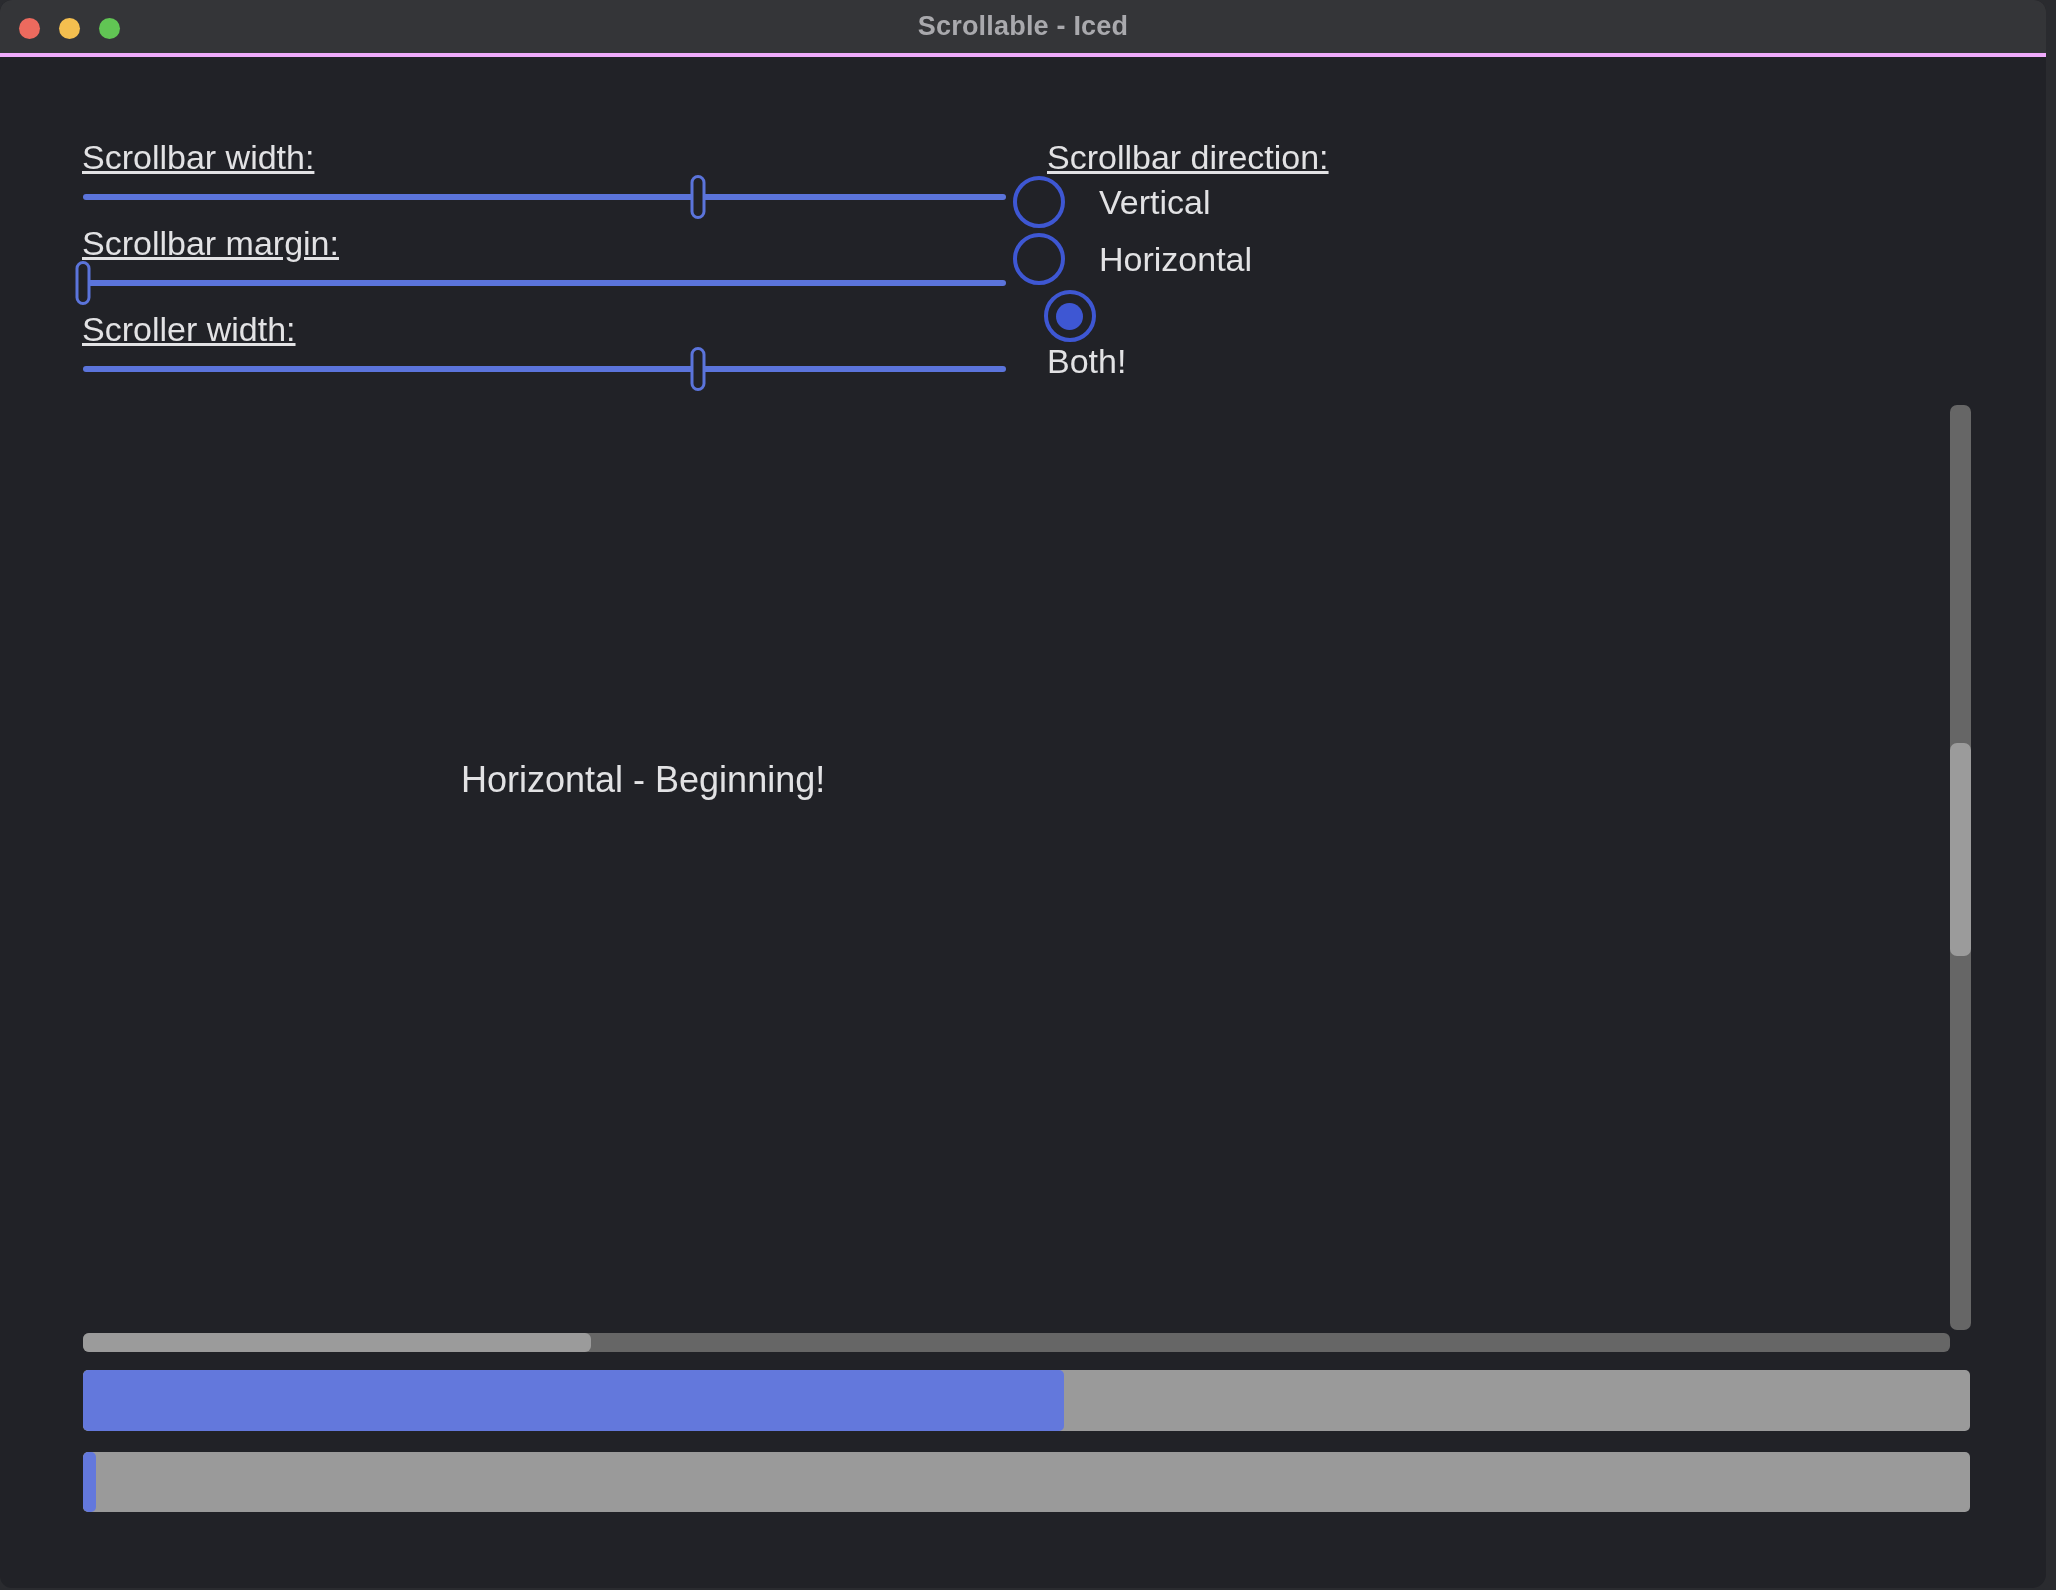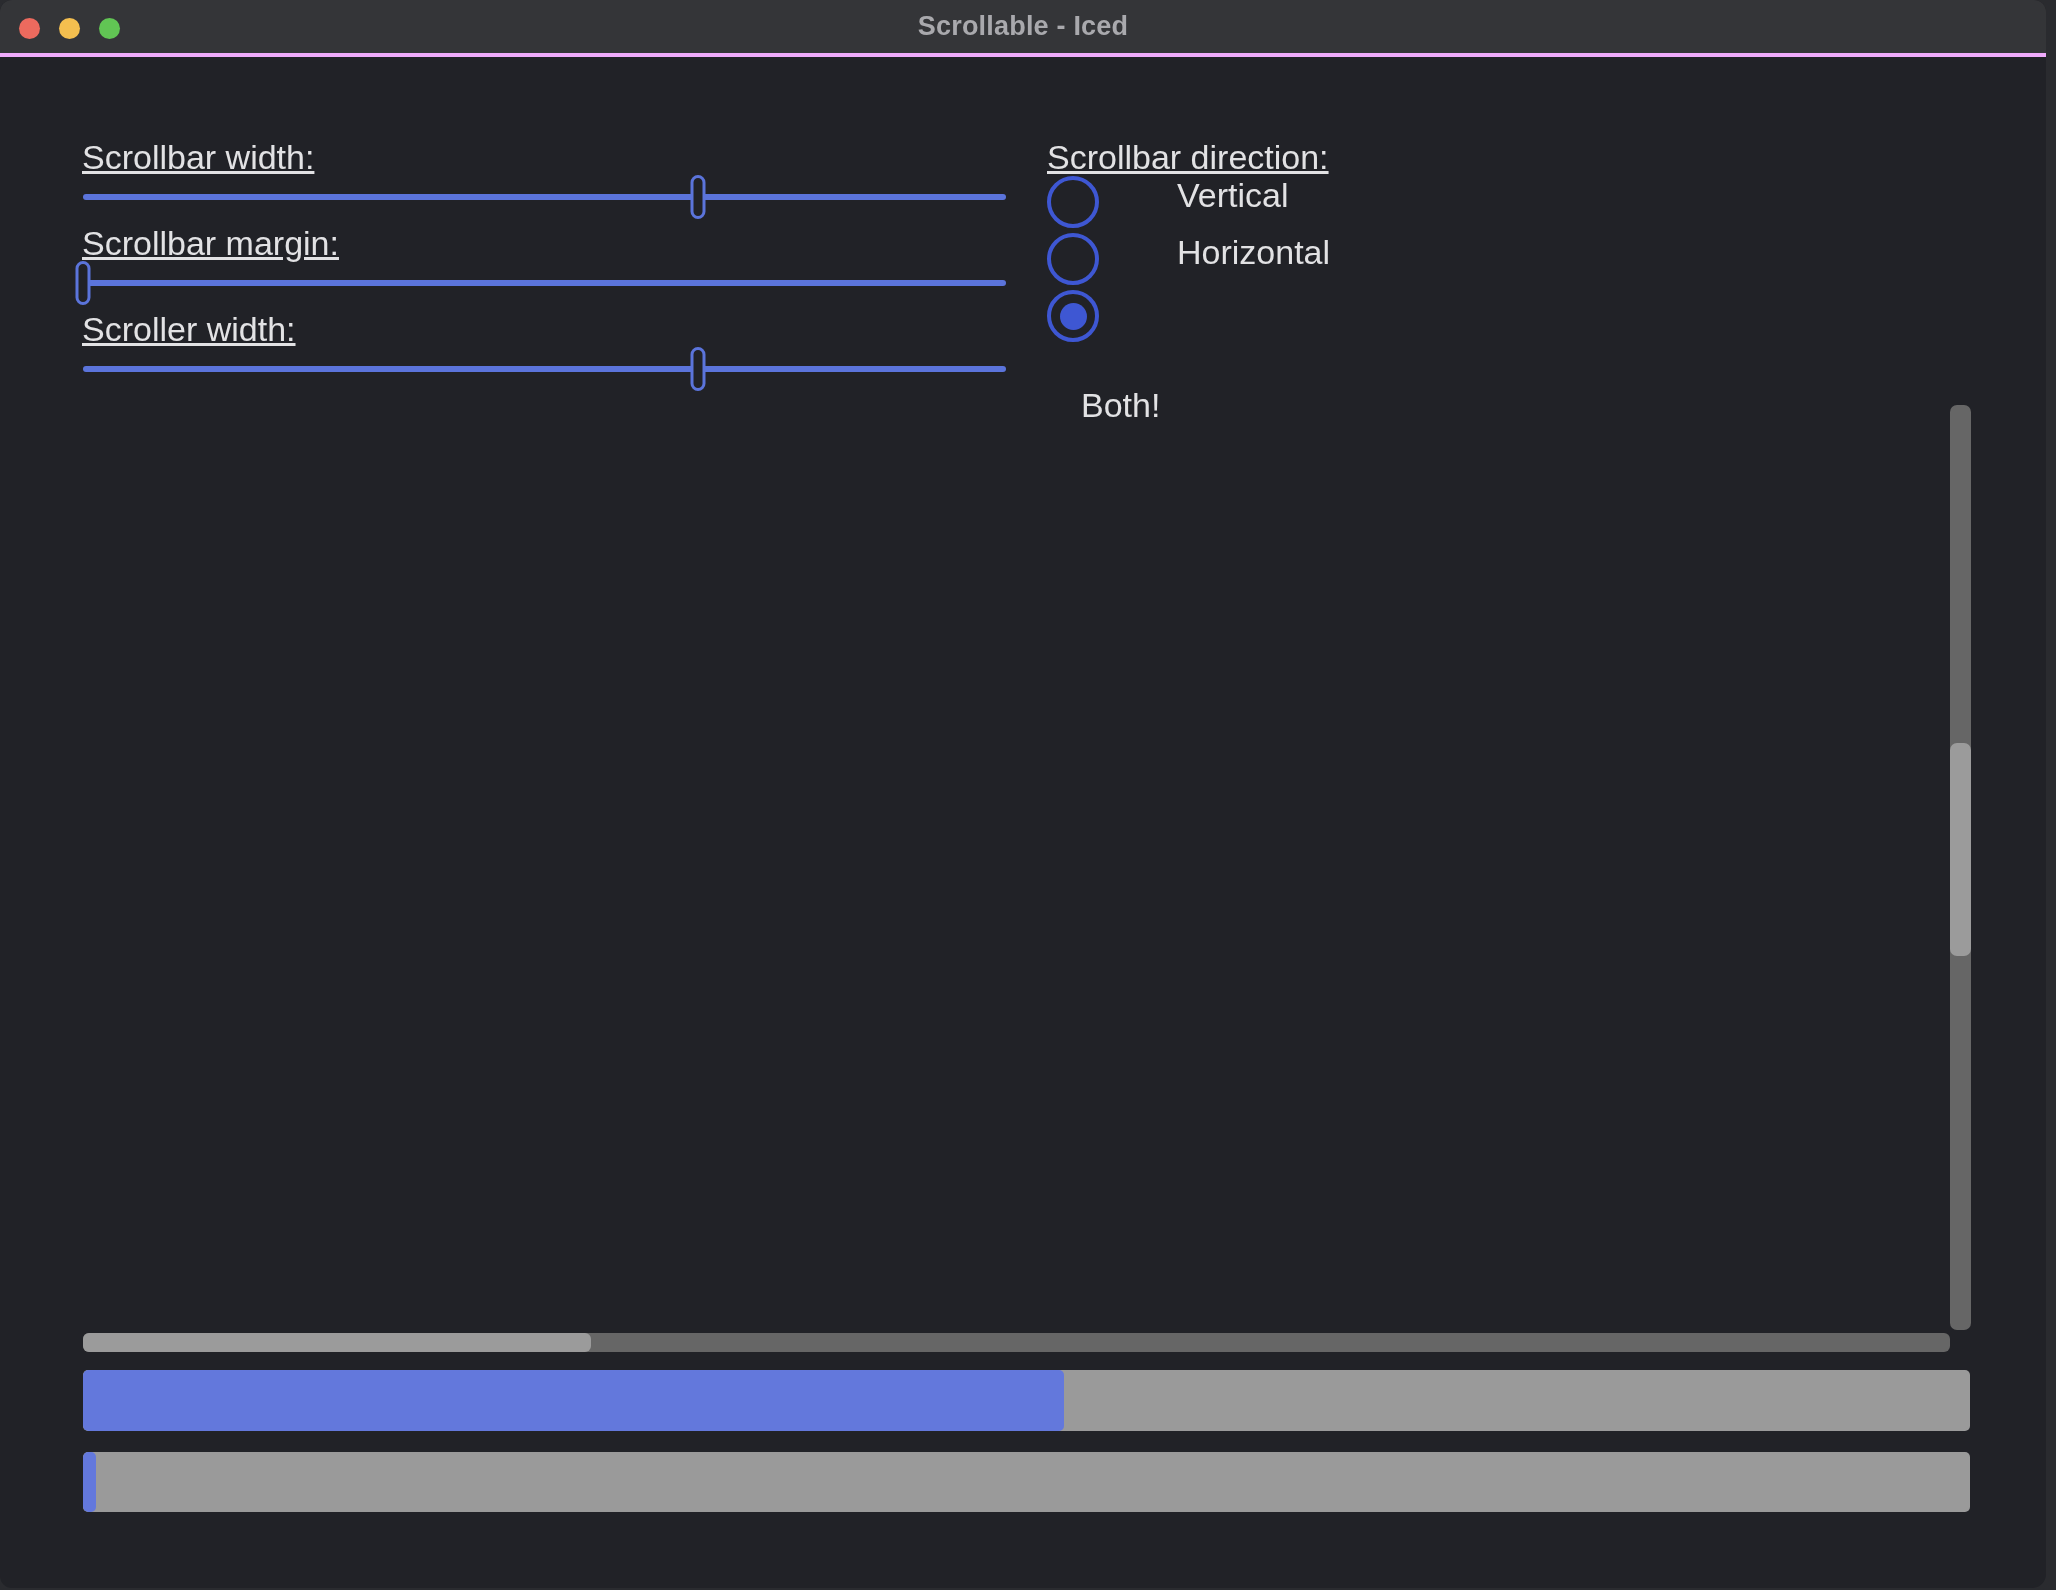--- a/index.html
+++ b/index.html
@@ -46,21 +46,21 @@
     background:var(--accent_blue);border-radius:3px;
   }
   .slider .handle{
     position:absolute;top:0;width:15px;height:44px;
     transform:translateX(-50%);
     border:3px solid var(--accent_blue);
     background:var(--window_bg);
     border-radius:9px;box-sizing:border-box;
   }
   
-  .radio-row{position:absolute;left:1047px;display:flex;gap:44px;}
+  .radio-row{position:absolute;left:1013px;display:flex;align-items:center;}
   .radio-circle{
     width:52px;height:52px;border-radius:50%;
     border:4px solid var(--radio_blue);
     box-sizing:border-box;
     display:flex;align-items:center;justify-content:center;
     flex:none;
   }
   .radio-circle.selected::after{
     content:"";width:27px;height:27px;border-radius:50%;
     background:var(--radio_blue);
@@ -149,20 +149,21 @@
   <div class="radio-row" style="top:233px;">
     <div class="radio-circle"></div>
     <div class="radio-label">Horizontal</div>
   </div>
 
   <div class="radio-row" style="top:290px;flex-direction:column;">
     <div class="radio-circle selected"></div>
     <div class="radio-label">Both!</div>
   </div>
 
+  <div class="status">Horizontal - Beginning!</div>
 
   <div class="vscrollbar">
     <div class="thumb" style="top: 36.5%; height: 23.1%;"></div>
   </div>
 
   <div class="hscrollbar">
     <div class="thumb" style="left: 0%; width: 27.2%;"></div>
   </div>
 
   <div class="progress p1">

